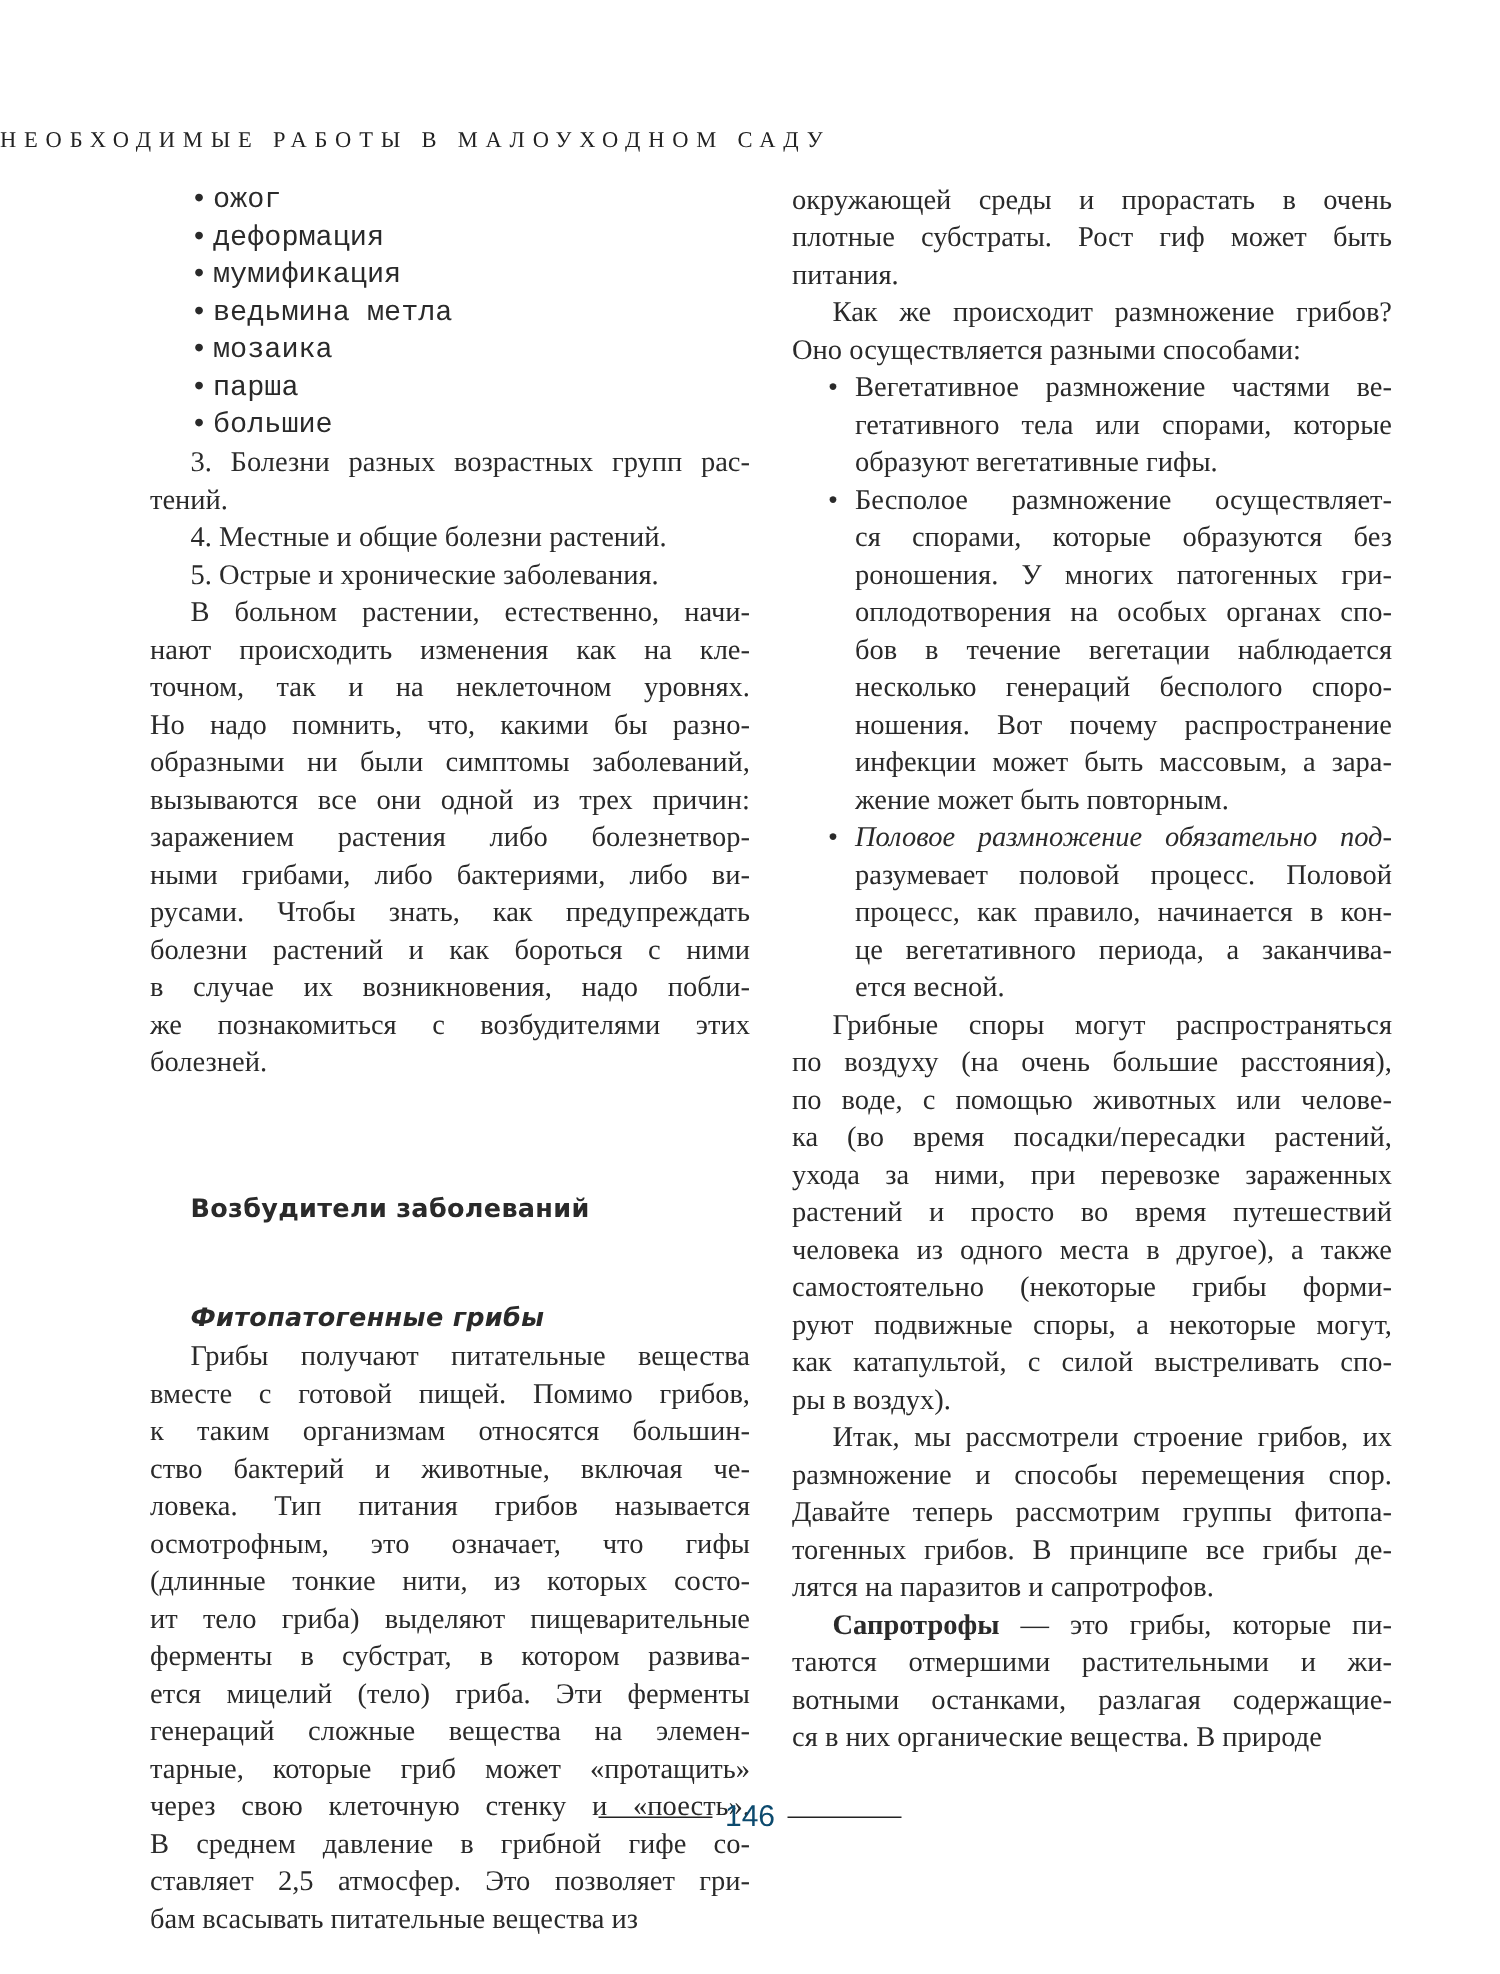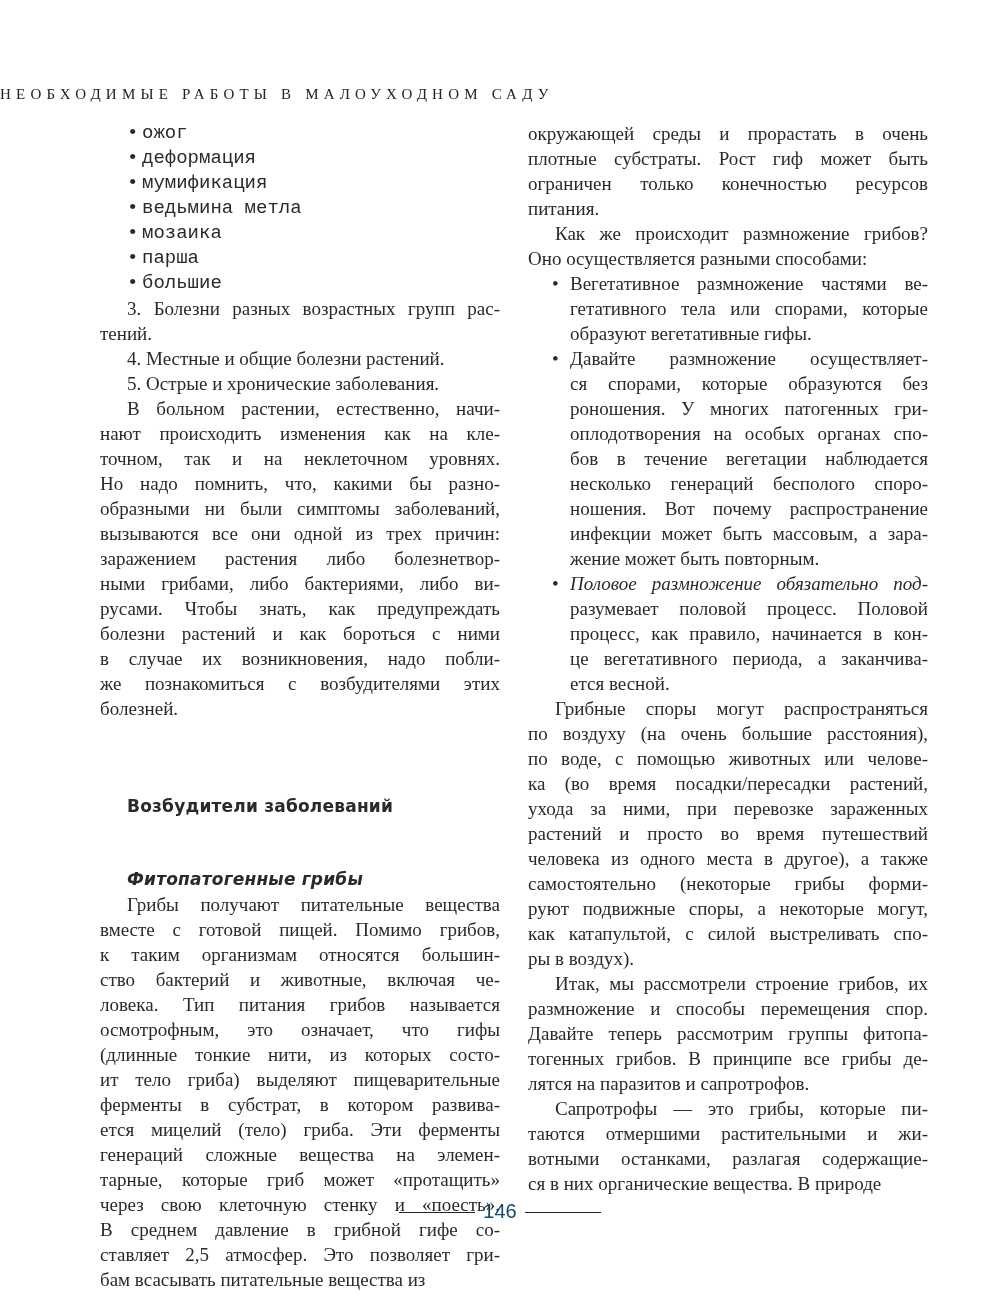--- a/index.html
+++ b/index.html
@@ -15,21 +15,21 @@
   .line.last { text-align-last: left; }
   .line.indent { padding-left: 27px; }
   .line.bullet-item { padding-left: 27px; font-family: Liberation Mono, monospace; }
   .line.bi { padding-left: 42px; }
   .bul { display: inline-block; width: 15px; }
   .bul-wide { display: inline-block; width: 18px; margin-left: -18px; }
   .gap { height: 25px; }
   .heading { height: 25px; line-height: 25px; font-size: 19.5px; font-weight: bold; padding-left: 27px;
              font-family: "DejaVu Sans", sans-serif; font-size: 17px; letter-spacing: 0.2px; margin-top: 48px; }
   .heading.italic { font-style: italic; }
-  .b { font-weight: normal; margin-top: 36px; }
+  .b { font-weight: bold; margin-top: 36px; }
   .page-num { position: absolute; top: 1200px; left: 0; width: 1000px; text-align: center;
               font-family: "Liberation Sans", sans-serif; font-size: 20px; color: #0c4a6e; }
   .page-num .rule { display: inline-block; width: 76px; height: 1.5px; background: #222;
               vertical-align: middle; margin: 0 8px; }
 </style>
 </head>
 <body>
 
 <div class="running-head">НЕОБХОДИМЫЕ РАБОТЫ В МАЛОУХОДНОМ САДУ</div>
 
@@ -84,35 +84,34 @@
       <div class="line ">В среднем давление в грибной гифе со-</div>
       <div class="line ">ставляет 2,5 атмосфер. Это позволяет гри-</div>
       <div class="line  last">бам всасывать питательные вещества из</div>
     </div>
 </div>
 
 <div class="col right">
   <div id="right-para1">
       <div class="line ">окружающей среды и прорастать в очень</div>
       <div class="line ">плотные субстраты. Рост гиф может быть</div>
-      <div class="line ">ограничен только конечностью ресурсов</div>
       <div class="line  last">питания.</div>
     </div>
   <div id="right-para2">
       <div class="line  indent">Как же происходит размножение грибов?</div>
       <div class="line  last">Оно осуществляется разными способами:</div>
     </div>
   <div id="right-bullets">
       <div>
         <div class="line bi"><span class="bul-wide">•</span><span style="display: inline-block; width: 358px; text-align: justify; text-align-last: justify;">Вегетативное размножение частями ве-</span></div>
         <div class="line bi">гетативного тела или спорами, которые</div>
         <div class="line bi last">образуют вегетативные гифы.</div>
       </div>
       <div>
-        <div class="line bi"><span class="bul-wide">•</span><span style="display: inline-block; width: 358px; text-align: justify; text-align-last: justify;">Давайте размножение осуществляет-</span></div>
+        <div class="line bi"><span class="bul-wide">•</span><span style="display: inline-block; width: 358px; text-align: justify; text-align-last: justify;">Бесполое размножение осуществляет-</span></div>
         <div class="line bi">ся спорами, которые образуются без</div>
         <div class="line bi">роношения. У многих патогенных гри-</div>
         <div class="line bi">оплодотворения на особых органах спо-</div>
         <div class="line bi">бов в течение вегетации наблюдается</div>
         <div class="line bi">несколько генераций бесполого споро-</div>
         <div class="line bi">ношения. Вот почему распространение</div>
         <div class="line bi">инфекции может быть массовым, а зара-</div>
         <div class="line bi last">жение может быть повторным.</div>
       </div>
       <div>

